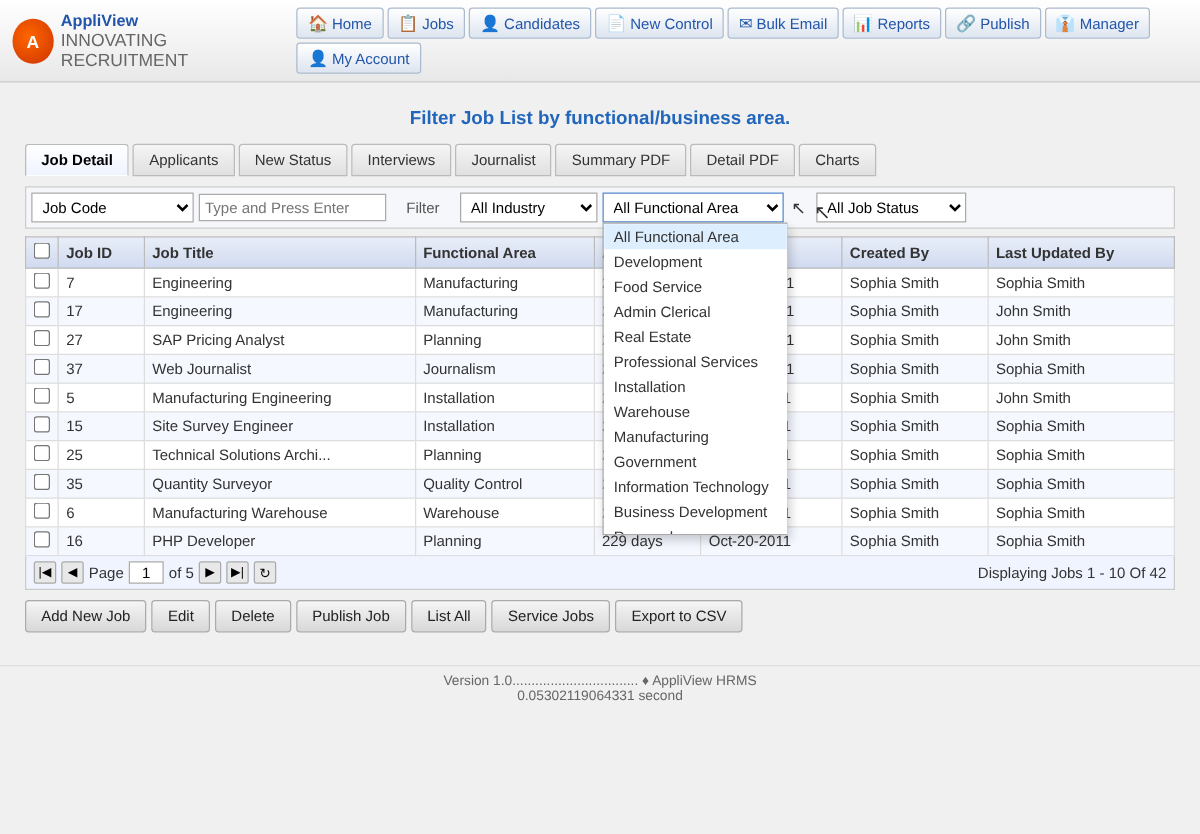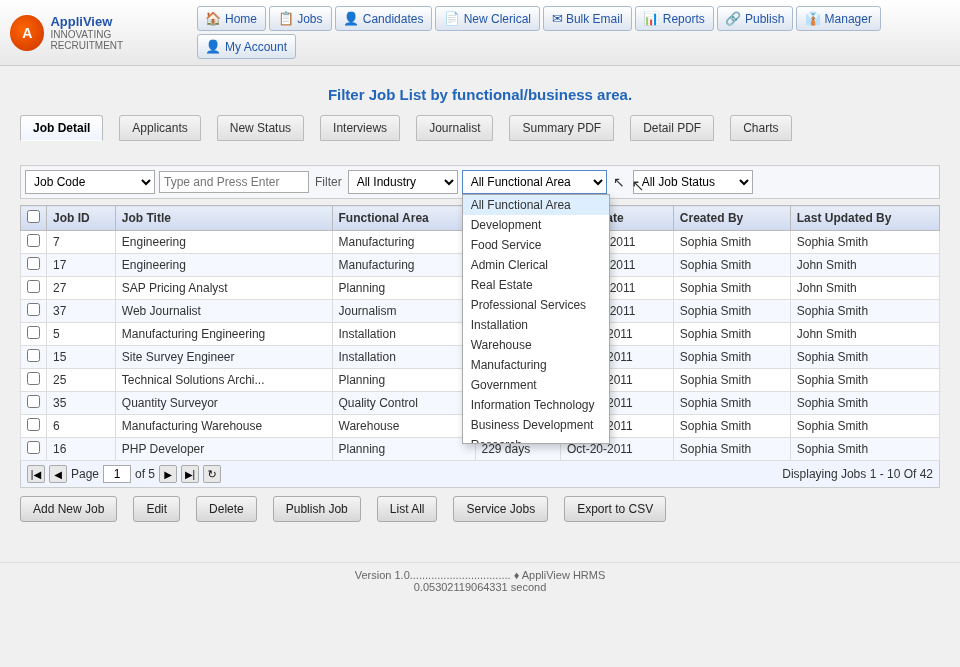--- a/index.html
+++ b/index.html
@@ -20,21 +20,21 @@
       margin-right: 12px;
     }
     .logo-circle {
       width: 36px; height: 36px;
       background: radial-gradient(circle at 40% 40%, #ff6600, #cc3300);
       border-radius: 50%;
       display: flex; align-items: center; justify-content: center;
       margin-right: 6px;
     }
     .logo-text { font-size: 13px; font-weight: bold; color: #2255aa; line-height: 1.2; }
-    .logo-sub { font-size: 10px; color: #666; }
+    .logo-sub { font-size: 14px; color: #666; }
     .nav-btn {
       display: flex; align-items: center; gap: 3px;
       padding: 4px 8px;
       background: linear-gradient(to bottom, #ffffff, #dde5f0);
       border: 1px solid #aabbd0;
       border-radius: 3px;
       cursor: pointer;
       font-size: 12px;
       color: #2255aa;
       text-decoration: none;
@@ -48,22 +48,22 @@
       text-align: center;
       color: #2266bb;
       font-size: 15px;
       font-weight: bold;
       margin: 10px 0 12px;
     }
 
     
     .tabs {
       display: flex;
-      gap: 16px;
-      margin-bottom: 24px;
+      gap: 3px;
+      margin-bottom: 8px;
     }
     .tab {
       padding: 5px 12px;
       background: linear-gradient(to bottom, #f5f5f5, #e0e0e0);
       border: 1px solid #bbb;
       border-radius: 3px 3px 0 0;
       cursor: pointer;
       font-size: 12px;
       color: #333;
     }
@@ -86,21 +86,21 @@
     }
     .filter-bar select, .filter-bar input {
       border: 1px solid #aaa;
       padding: 3px 4px;
       font-size: 12px;
       background: #fff;
     }
     .filter-bar .filter-label {
       font-size: 12px;
       color: #555;
-      margin: 0 2px;
+      margin: 0 12px;
     }
     .filter-bar select.jobcode { width: 130px; }
     .filter-bar input.search { width: 150px; }
     .filter-bar select.industry { width: 110px; }
     .filter-bar select.functional { width: 145px; }
     .filter-bar select.jobstatus { width: 120px; }
 
     
     .dropdown-open-container {
       position: relative;
@@ -194,39 +194,39 @@
       cursor: pointer;
       font-size: 11px;
       display: flex; align-items: center; justify-content: center;
       border-radius: 2px;
     }
     .pagination-right { font-size: 12px; color: #333; }
 
     
     .action-bar {
       display: flex;
-      gap: 16px;
+      gap: 4px;
       margin-top: 8px;
     }
     .action-btn {
       padding: 5px 12px;
       background: linear-gradient(to bottom, #f5f5f5, #d8d8d8);
       border: 1px solid #aaa;
       border-radius: 3px;
       cursor: pointer;
       font-size: 12px;
       color: #222;
     }
 
     
     #footer {
       text-align: center;
       font-size: 11px;
       color: #666;
-      margin-top: 30px;
+      margin-top: 16px;
       padding: 6px;
       border-top: 1px solid #ddd;
     }
   </style>
 </head>
 <body>
 
 <div id="header">
   <div id="logo-area">
     <div class="logo-circle">
@@ -245,21 +245,21 @@
       <button class="nav-btn">
         <span class="nav-icon">📋</span>
         <span>Jobs</span>
       </button>
       <button class="nav-btn">
         <span class="nav-icon">👤</span>
         <span>Candidates</span>
       </button>
       <button class="nav-btn">
         <span class="nav-icon">📄</span>
-        <span>New Clerical</span>
+        <span>New Control</span>
       </button>
       <button class="nav-btn">
         <span class="nav-icon">✉</span>
         <span>Bulk Email</span>
       </button>
       <button class="nav-btn">
         <span class="nav-icon">📊</span>
         <span>Reports</span>
       </button>
       <button class="nav-btn">

